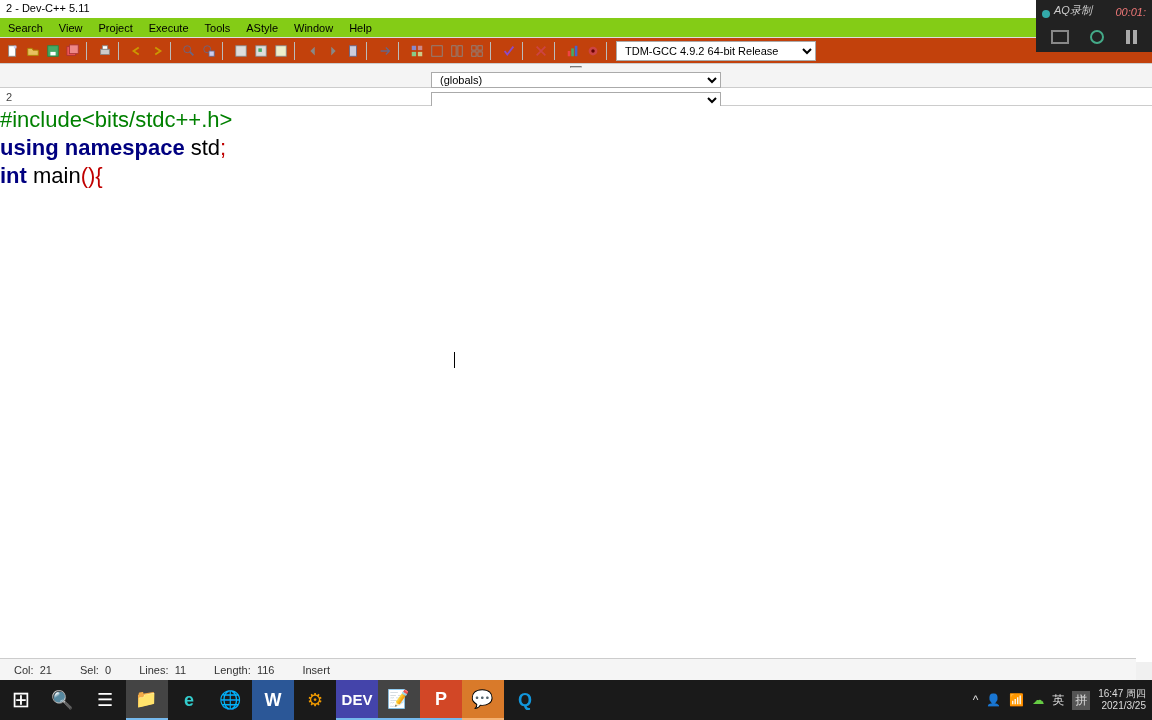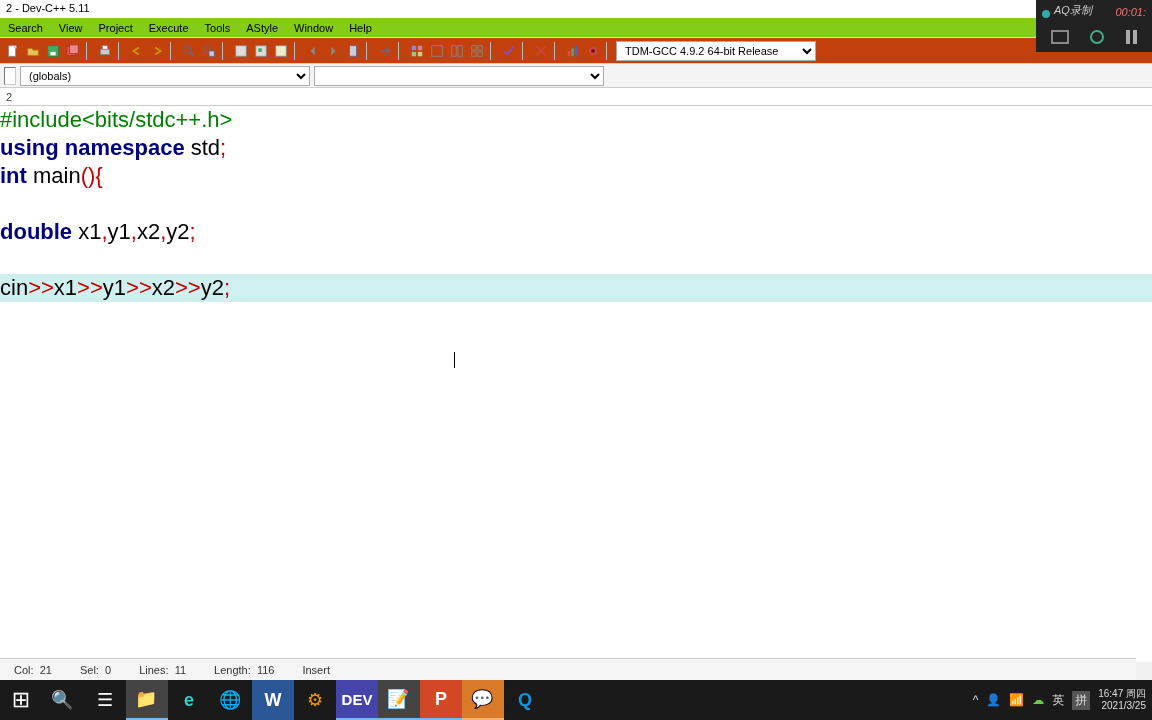--- a/index.html
+++ b/index.html
@@ -8,21 +8,21 @@
 .title-bar { background: #ffffff; height: 18px; font-size: 11px; padding: 2px 6px; color: #000; }
 
 .menu-bar { background: #84cc16; height: 20px; display: flex; align-items: center; font-size: 11px; border-bottom: 1px solid #ddd; }
 .menu-item { padding: 2px 8px; cursor: pointer; }
 
 .toolbar { background: #c2410c; height: 26px; display: flex; align-items: center; padding: 2px 4px; border-bottom: 1px solid #ccc; gap: 2px; }
 .tool-btn { width: 18px; height: 18px; display: inline-flex; align-items: center; justify-content: center; cursor: pointer; font-size: 12px; }
 .tool-sep { width: 6px; height: 18px; border-left: 1px solid #bbb; margin: 0 2px; }
 .compiler-select { height: 20px; font-size: 11px; background: #fff; border: 1px solid #aaa; padding: 0 4px; min-width: 200px; }
 
-.globals-row { background: #f4f4f4; height: 24px; display: flex; align-items: center; padding: 2px 4px; gap: 4px; border-bottom: 1px solid #ccc; }
+.globals-row { background: #f4f4f4; height: 24px; display: flex; align-items: center; padding: 2px 4px; gap: 4px; border-bottom: 1px solid #ccc; flex-direction: column; }
 .globals-select { height: 20px; font-size: 11px; border: 1px solid #aaa; background: #fff; padding: 0 4px; }
 .globals-select.g1 { width: 290px; }
 .globals-select.g2 { width: 290px; }
 .small-inset { width: 12px; height: 18px; border: 1px inset #ccc; background: #fff; }
 
 .tab-row { background: #fff; height: 18px; border-bottom: 1px solid #ccc; font-size: 11px; display:flex; align-items:center; padding-left:2px;}
 .tab-row .tab-label{ color:#444; padding:0 4px;}
 
 .code-area { background: #fff; height: 556px; position: relative; font-family: Consolas, "Courier New", monospace; font-size: 22px; line-height: 28px; overflow: hidden; }
 .code-line { white-space: pre; padding-left: 0px; }
@@ -245,23 +245,21 @@
 
 <div class="tab-row">
   <span class="tab-label">2</span>
 </div>
 
 <div class="code-area">
   <div class="code-line"><span class="kw-pre">#include</span><span class="kw-pre">&lt;bits/stdc++.h&gt;</span></div>
   <div class="code-line"><span class="kw-blue">using</span><span class="kw-blue"> namespace </span><span class="kw-black">std</span><span class="kw-red">;</span></div>
   <div class="code-line"><span class="kw-blue">int</span><span class="kw-black"> main</span><span class="kw-red">(){</span></div>
   <div class="code-line"><span></span>&nbsp;</div>
-  <div class="code-line"><span class="kw-blue">double</span><span class="kw-black"> x1</span><span class="kw-red">,</span><span class="kw-black">y1</span><span class="kw-red">,</span><span class="kw-black">x2</span><span class="kw-red">,</span><span class="kw-black">y2</span><span class="kw-red">;</span></div>
   <div class="code-line"><span></span>&nbsp;</div>
-  <div class="code-line hl"><span class="kw-black">cin</span><span class="kw-red">&gt;&gt;</span><span class="kw-black">x1</span><span class="kw-red">&gt;&gt;</span><span class="kw-black">y1</span><span class="kw-red">&gt;&gt;</span><span class="kw-black">x2</span><span class="kw-red">&gt;&gt;</span><span class="kw-black">y2</span><span class="kw-red">;</span></div>
   <span class="free-cursor"></span>
 </div>
 
 <div class="status-bar">
   <span class="status-cell"><span>Col:</span>&nbsp;&nbsp;<span>21</span></span>
   <span class="status-cell"><span>Sel:</span>&nbsp;&nbsp;<span>0</span></span>
   <span class="status-cell"><span>Lines:</span>&nbsp;&nbsp;<span>11</span></span>
   <span class="status-cell"><span>Length:</span>&nbsp;&nbsp;<span>116</span></span>
   <span class="status-cell">Insert</span>
 </div>

